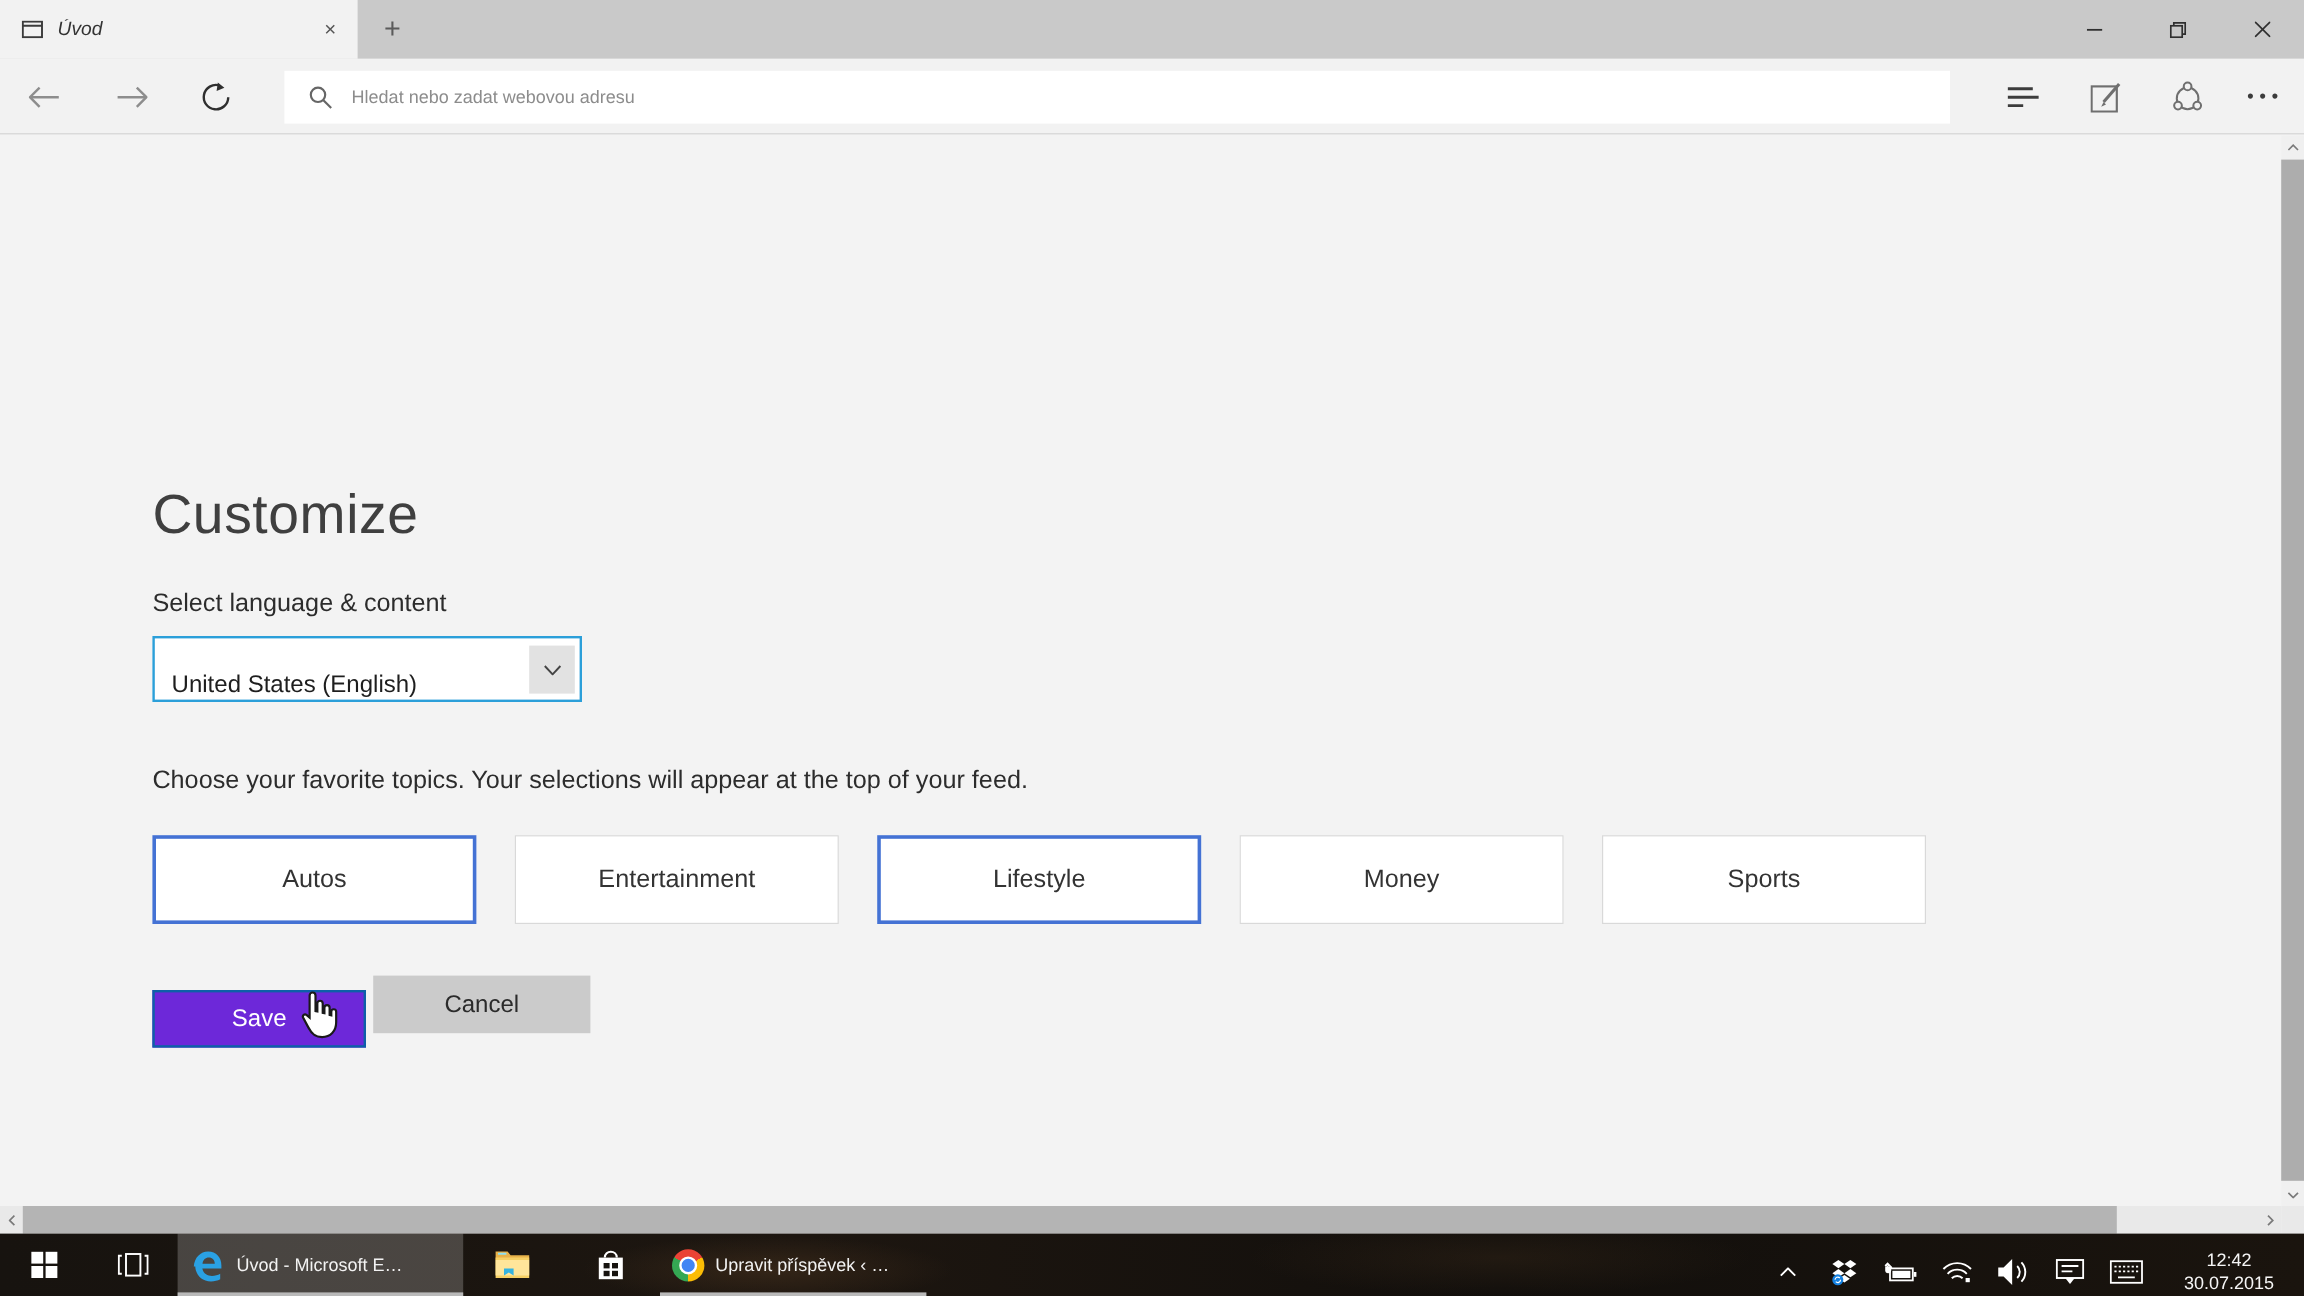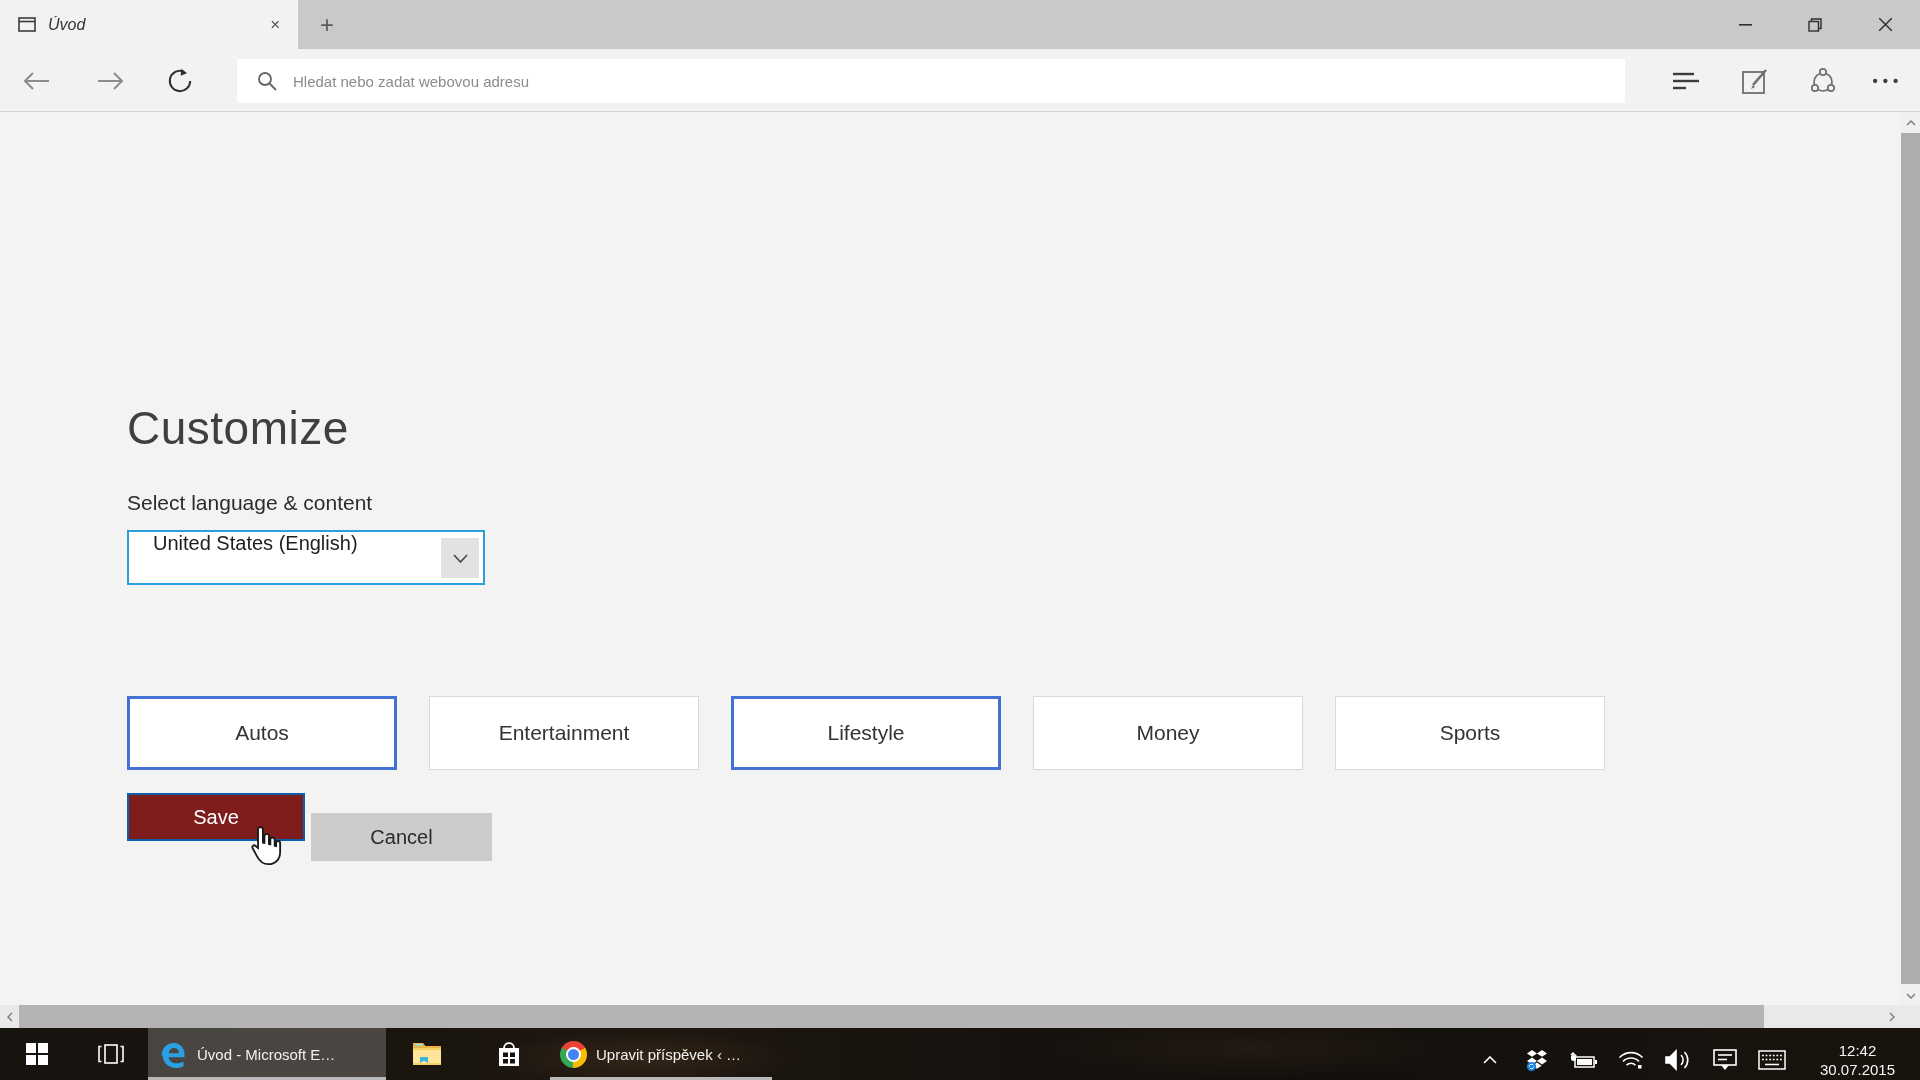--- a/index.html
+++ b/index.html
@@ -29,30 +29,30 @@
                       font-family:"Liberation Sans","DejaVu Sans",sans-serif; background:transparent; }
   .addressbar input::placeholder { color:#8c8c8c; }
   .tool-btn { position:absolute; top:0; height:63px; width:48px; display:flex; align-items:center; justify-content:center; }
   .more-dots { color:#3c3c3c; font-size:15px; letter-spacing:5px; font-weight:bold; }
 
   
   .page { position:absolute; left:0; top:113px; width:1901px; height:892px; background:#f3f3f3; }
   .h1 { position:absolute; left:127px; top:288px; font-size:46px; font-weight:300; color:#3f3f3f; letter-spacing:.5px; }
   .lang-label { position:absolute; left:127px; top:378px; font-size:21px; color:#2c2c2c; }
   .dropdown { position:absolute; left:127px; top:417px; width:358px; height:55px; background:#fff;
-              border:2px solid #2b9fd9; display:flex; align-items:flex-start; padding-left:24px; }
+              border:2px solid #2b9fd9; display:flex; align-items:flex-end; padding-left:14px; }
   .dropdown-value { font-size:20px; color:#1e1e1e; }
   .dropdown-arrow { position:absolute; right:4px; top:6px; width:38px; height:40px; background:#e2e2e2;
                     display:flex; align-items:center; justify-content:center; }
   .topics-label { position:absolute; left:127px; top:526px; font-size:21px; color:#2c2c2c; }
   .topics { position:absolute; left:127px; top:583px; display:flex; gap:32px; }
   .topic-btn { width:270px; height:74px; background:#ffffff; border:1px solid #d9d9d9;
                display:flex; align-items:center; justify-content:center; font-size:21px; color:#333; }
   .topic-btn.selected { border:3px solid #4472d4; }
-  .save-btn { position:absolute; left:127px; top:680px; width:178px; height:48px; background:#7f1d1d;
+  .save-btn { position:absolute; left:127px; top:712px; width:178px; height:48px; background:#6d28d9;
               border:2px solid #0d5fa8; color:#fff; font-size:20px; display:flex; align-items:center; justify-content:center; }
   .cancel-btn { position:absolute; left:311px; top:700px; width:181px; height:48px; background:#cbcbcb;
                 color:#2b2b2b; font-size:20px; display:flex; align-items:center; justify-content:center; }
   .hand-cursor { position:absolute; left:246px; top:712px; width:40px; height:42px; z-index:50; pointer-events:none; }
   .footer { position:absolute; left:127px; top:929px; font-size:16px; font-weight:bold; color:#6b6b6b; }
   .footer .sep { margin:0 6px; }
   .footer .link { color:#6b6b6b; text-decoration:none; }
 
   
   .vscroll { position:absolute; right:0; top:113px; width:19px; height:892px; background:#f0f0f0; }
@@ -187,20 +187,21 @@
 
     <div class="dropdown">
       <span class="dropdown-value">United States (English)</span>
       <span class="dropdown-arrow">
         <svg width="15" height="9" viewBox="0 0 15 9" fill="none" stroke="#444" stroke-width="1.6">
             <polyline points="1,1 7.5,8 14,1"></polyline>
           </svg>
       </span>
     </div>
 
+    <div class="topics-label">Choose your favorite topics. Your selections will appear at the top of your feed.</div>
 
     <div class="topics">
       <div class="topic-btn selected">Autos</div>
       <div class="topic-btn">Entertainment</div>
       <div class="topic-btn selected">Lifestyle</div>
       <div class="topic-btn">Money</div>
       <div class="topic-btn">Sports</div>
     </div>
 
     <div class="save-btn">Save</div>

